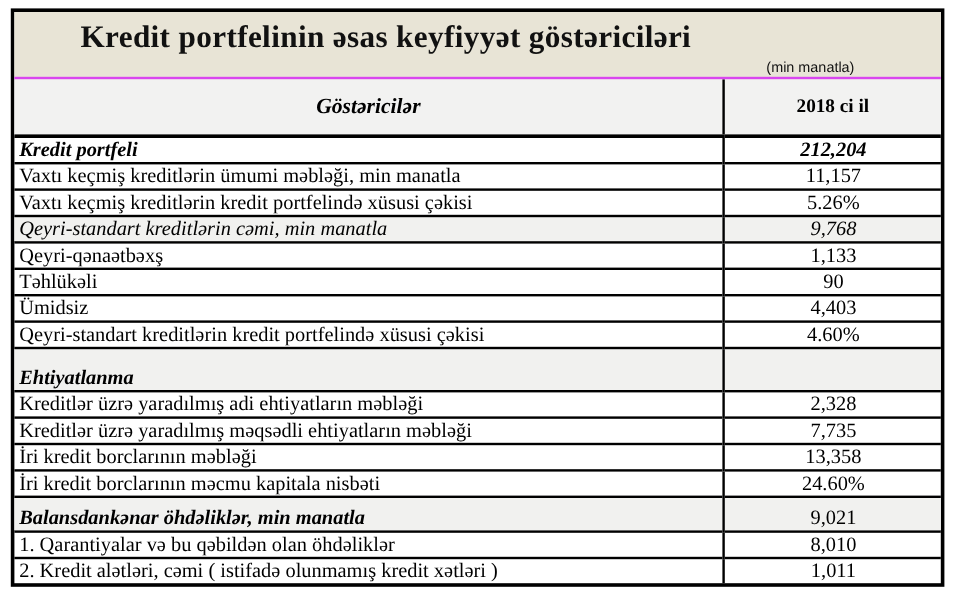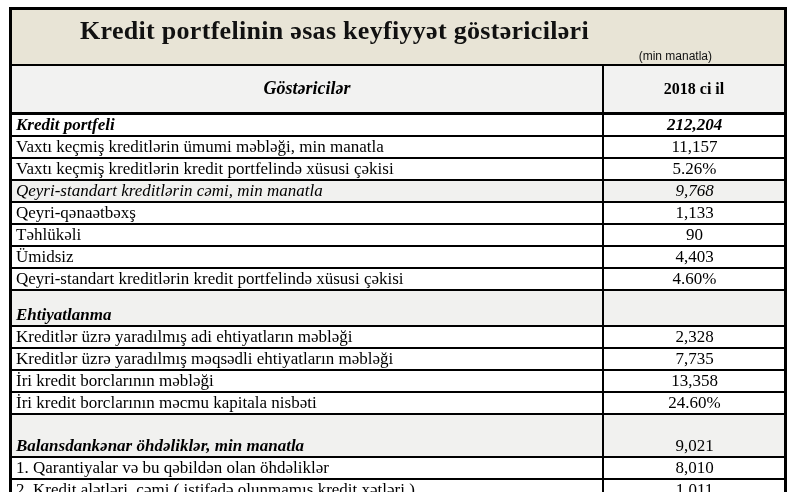--- a/index.html
+++ b/index.html
@@ -15,22 +15,21 @@
     position: absolute;
     left: 9px; top: 7px;
     width: 778px;
     border: 3px solid #000000;
     background: #ffffff;
   }
   .title-band {
     position: relative;
     height: 56px;
     background: #e8e4d6;
-    border-bottom: 2px solid #000000;
-    padding-left: 13px;
+    border-bottom: 2px solid #d946ef;
   }
   .title {
     padding: 6px 0 0 55px;
     font-size: 26px;
     font-weight: bold;
     color: #111111;
     letter-spacing: 0.3px;
     white-space: nowrap;
   }
   .unit-note {
@@ -78,21 +77,21 @@
     overflow: hidden;
   }
   td.label {
     border-right: 2px solid #000000;
     text-align: left;
   }
   td.value { text-align: center; }
   tr.shaded td { background: #f1f1ef; font-style: italic; }
   tr.section td { font-weight: bold; font-style: italic; }
   tr.tall-38 td { height: 36px; vertical-align: bottom; }
-  tr.tall-30 td { height: 43px; vertical-align: bottom; }
+  tr.tall-30 td { height: 29px; vertical-align: bottom; }
   tr.tall-30 td.value { font-style: normal; font-weight: normal; }
 </style>
 </head>
 <body>
 
 <div class="frame">
   <div class="title-band">
     <div class="title">Kredit portfelinin əsas keyfiyyət göstəriciləri</div>
     <div class="unit-note">(min manatla)</div>
   </div>

